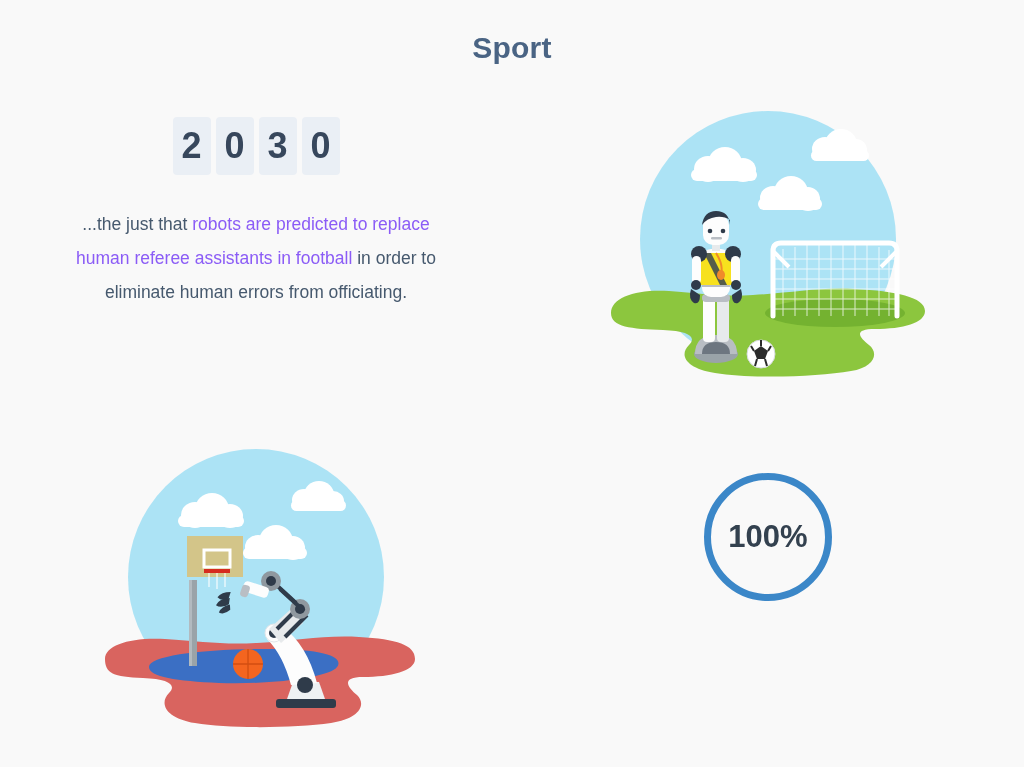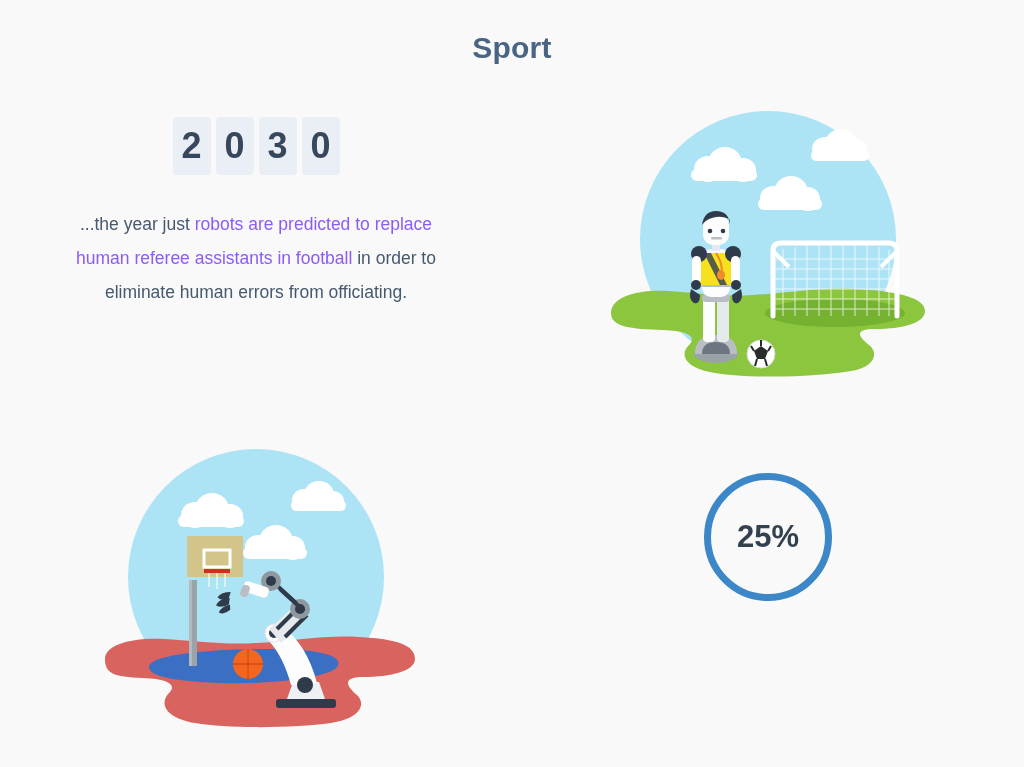--- a/index.html
+++ b/index.html
@@ -136,21 +136,21 @@
   <div class="cell tl">
     <div class="stat-block top">
 
       <div class="digits">
         <div class="digit">2</div>
         <div class="digit">0</div>
         <div class="digit">3</div>
         <div class="digit">0</div>
       </div>
 
-      <div class="caption"><span>...the year just </span><b>robots are predicted to replace human referee assistants in football</b><span> in order to eliminate human errors from officiating.</span></div>
+      <div class="caption"><span>...the just that </span><b>robots are predicted to replace human referee assistants in football</b><span> in order to eliminate human errors from officiating.</span></div>
     </div>
   </div>
 
   <div class="cell tr">
     <div class="illo top">
       <svg width="330" height="300" viewBox="0 0 330 300">
 
         <circle cx="165" cy="138" r="128" fill="#ace3f5"></circle>
 
         <g fill="#ffffff">
@@ -344,20 +344,20 @@
         </g>
       </svg>
     </div>
   </div>
 
   <div class="cell br">
     <div class="stat-block bottom">
 
       <div class="ring-wrap">
         <div class="ring">
-          <span>25%</span>
+          <span>100%</span>
         </div>
       </div>
 
     </div>
   </div>
 
 </div>
 
 </body></html>

